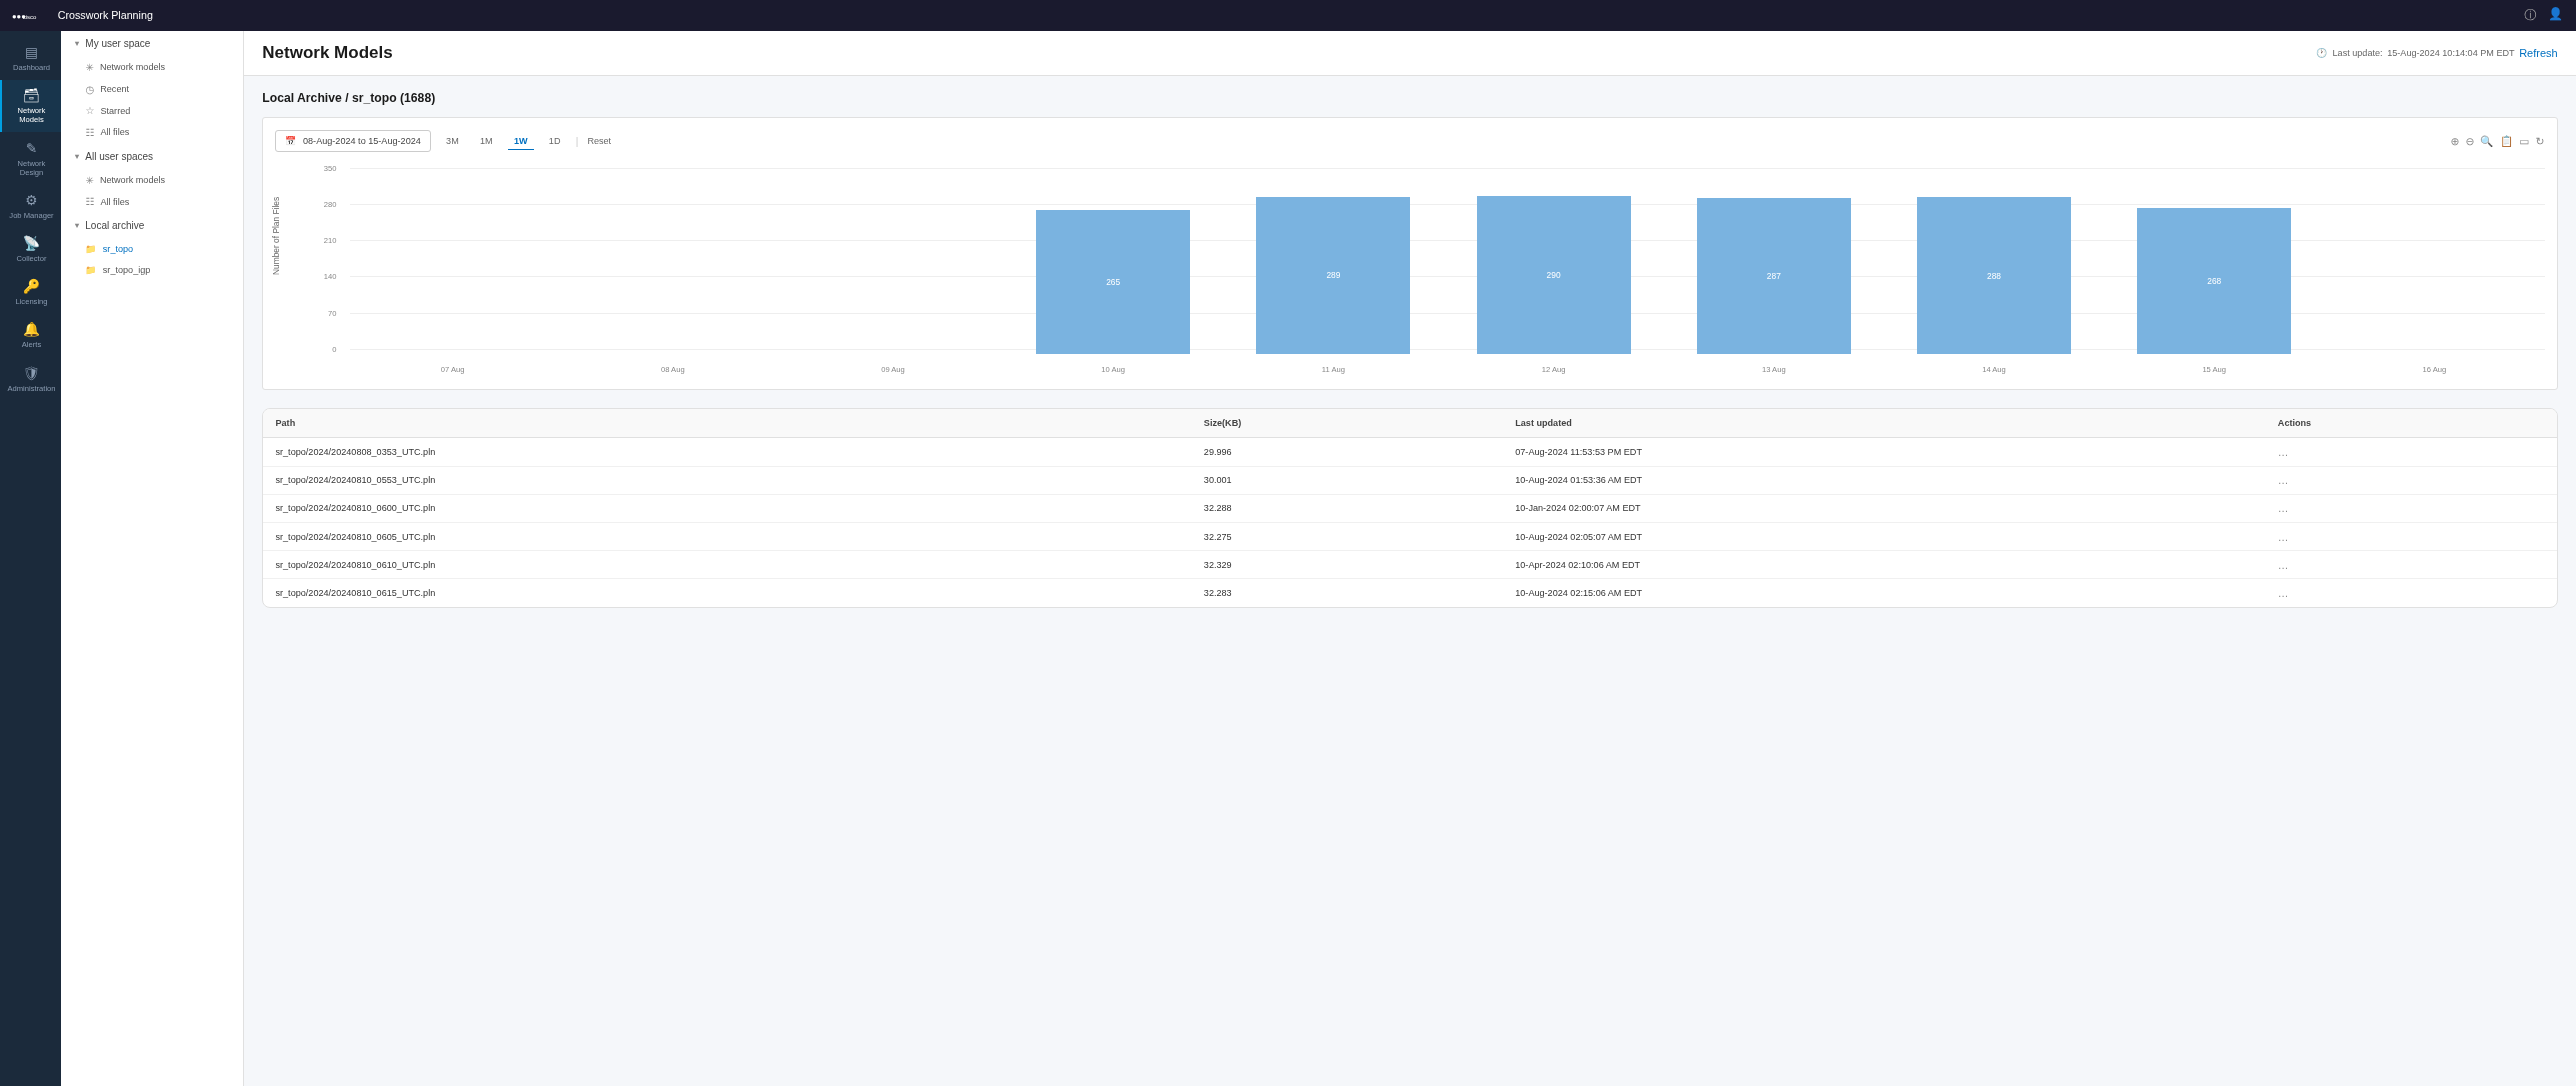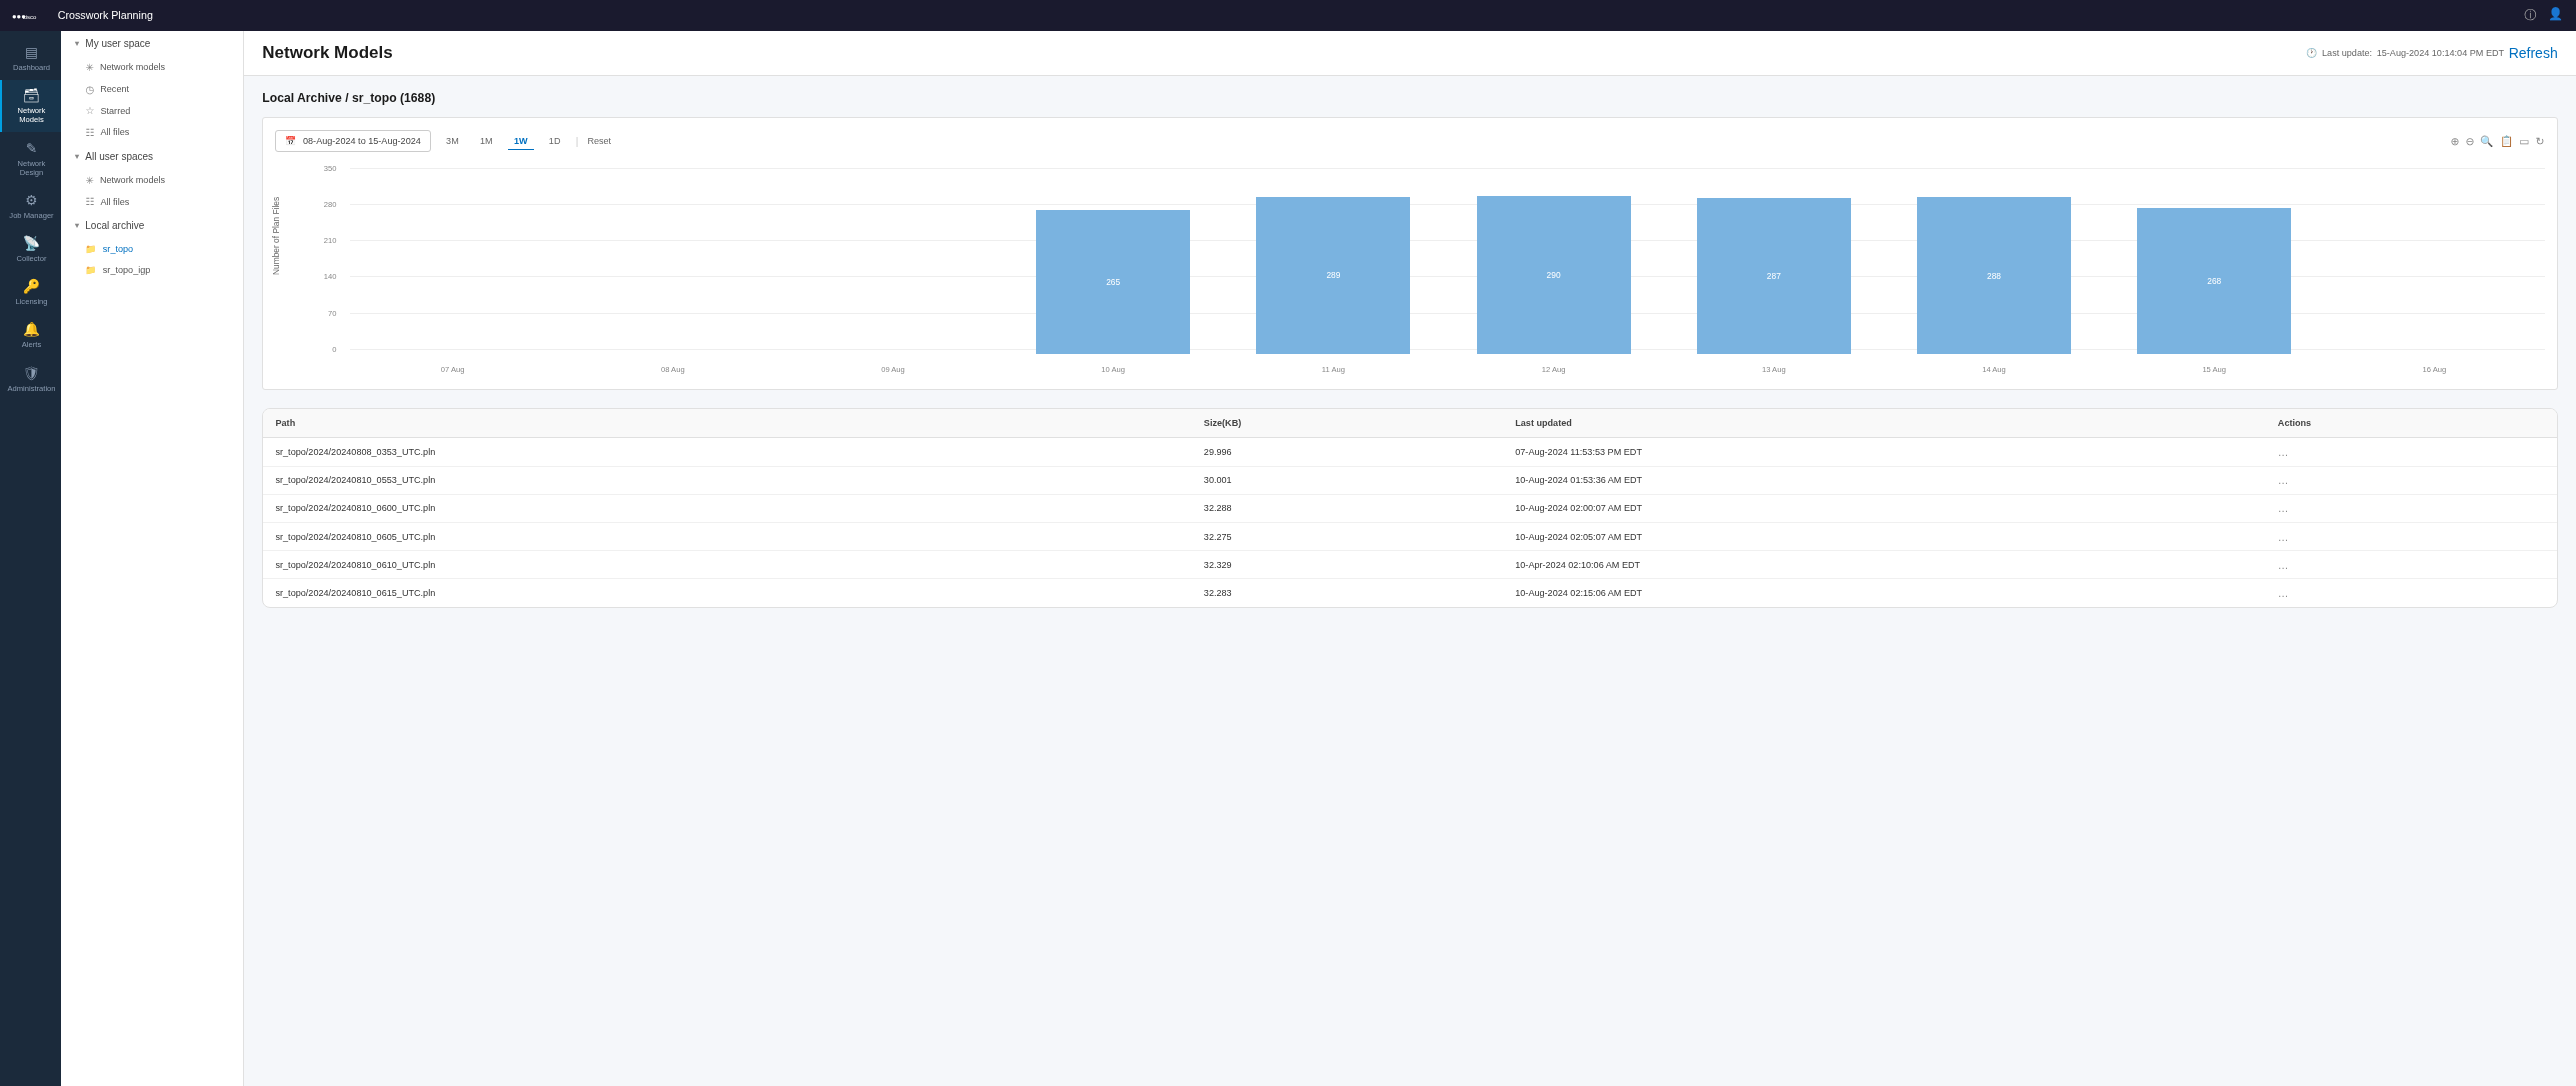--- a/index.html
+++ b/index.html
@@ -99,21 +99,21 @@
     .page-header {
       background: white;
       padding: 12.2px 18.3px;
       border-bottom: 0.8px solid #e0e0e0;
       display: flex;
       justify-content: space-between;
       align-items: center;
     }
     .page-title { font-size: 17px; font-weight: 600; color: #1a1a1a; }
     .last-update { font-size: 9.1px; color: #666; display: flex; align-items: center; gap: 4.6px; }
-    .refresh-btn { color: #0070c0; cursor: pointer; font-size: 14px; }
+    .refresh-btn { color: #0070c0; cursor: pointer; font-size: 11px; }
 
     
     .content-body { padding: 15.2px 18.3px; }
 
     
     .archive-header {
       font-size: 12.2px;
       font-weight: 600;
       color: #1a1a1a;
       margin-bottom: 12.2px;
@@ -510,21 +510,21 @@
     </tr>
               <tr>
       <td>sr_topo/2024/20240810_0553_UTC.pln</td>
       <td>30.001</td>
       <td>10-Aug-2024 01:53:36 AM EDT</td>
       <td><span class="actions-btn">…</span></td>
     </tr>
               <tr>
       <td>sr_topo/2024/20240810_0600_UTC.pln</td>
       <td>32.288</td>
-      <td>10-Aug-2024 02:00:07 AM EDT</td>
+      <td>10-Jan-2024 02:00:07 AM EDT</td>
       <td><span class="actions-btn">…</span></td>
     </tr>
               <tr>
       <td>sr_topo/2024/20240810_0605_UTC.pln</td>
       <td>32.275</td>
       <td>10-Aug-2024 02:05:07 AM EDT</td>
       <td><span class="actions-btn">…</span></td>
     </tr>
               <tr>
       <td>sr_topo/2024/20240810_0610_UTC.pln</td>

